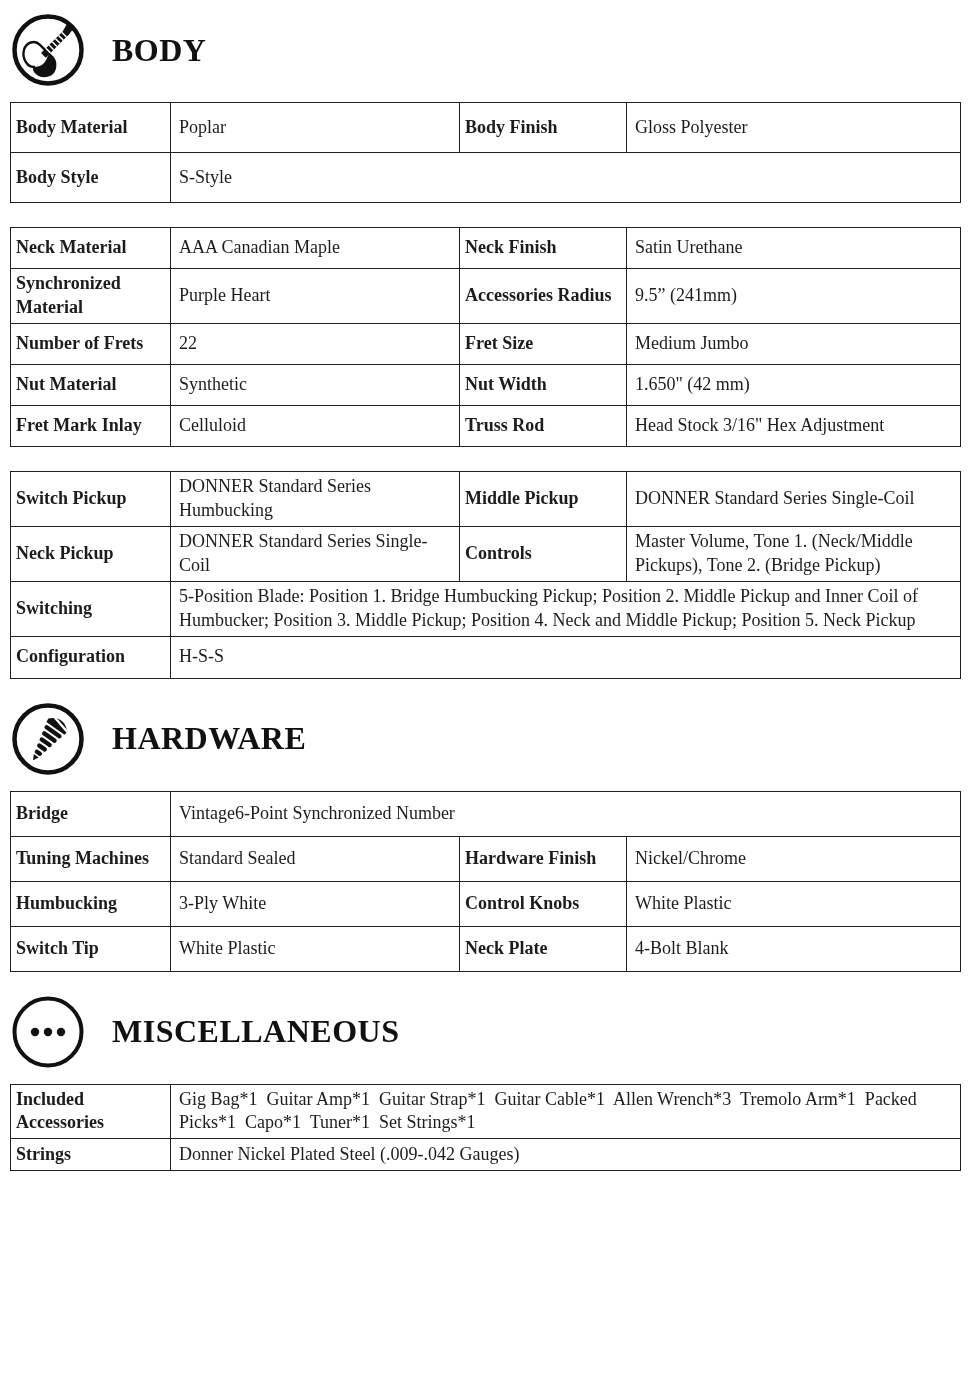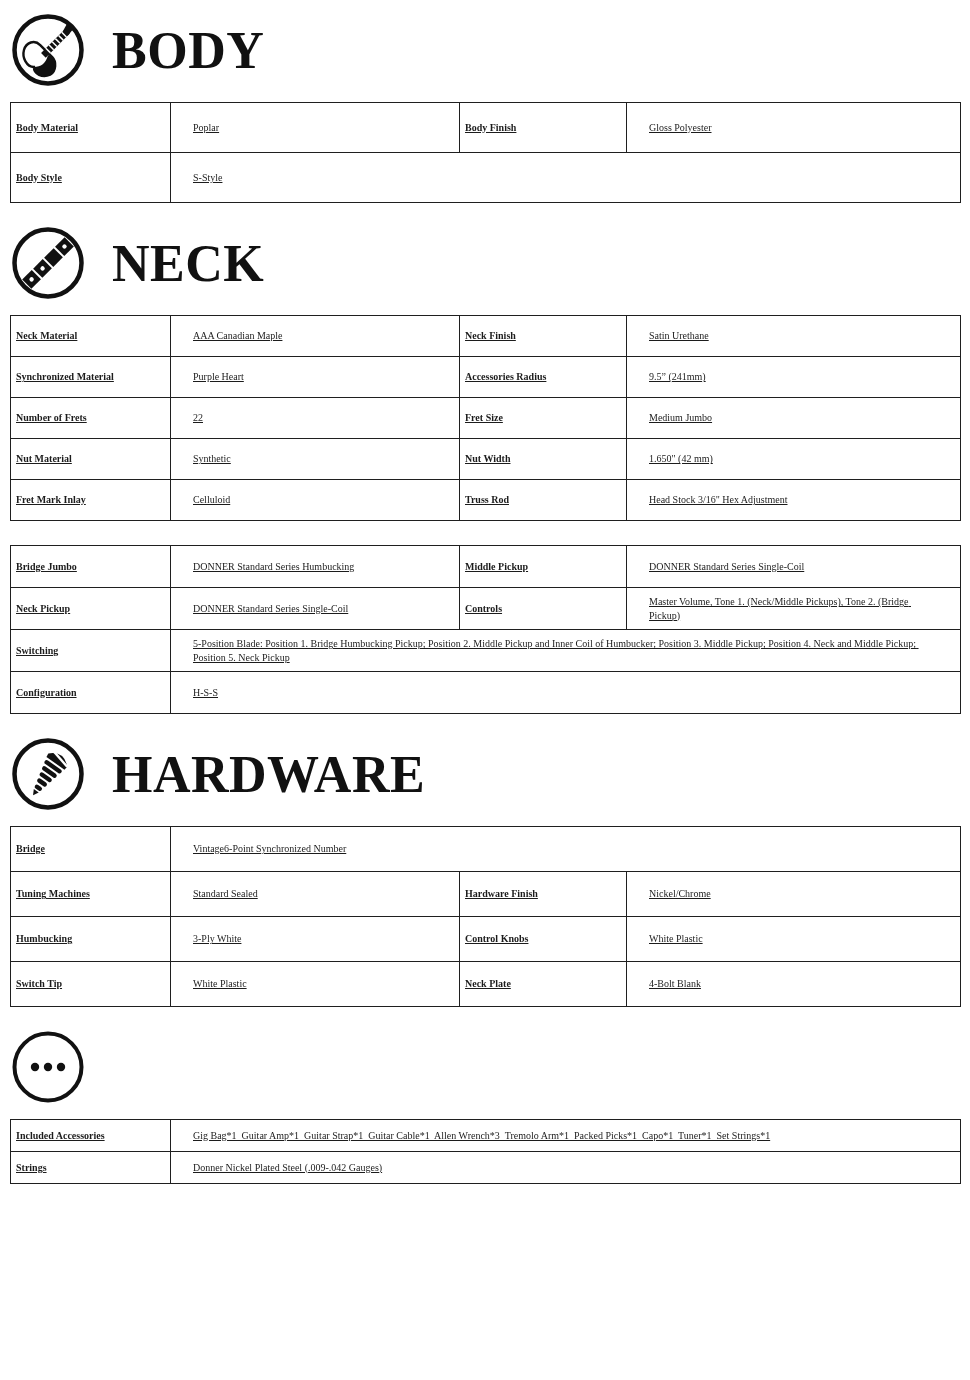--- a/index.html
+++ b/index.html
@@ -13,32 +13,31 @@
     overflow: hidden;
   }
   .spec-section + .spec-section { margin-top: 24px; }
   .section-header {
     display: flex; align-items: center; gap: 28px;
     height: 72px; margin: 0 0 16px 0; padding-left: 2px;
   }
   .icon-circle { width: 72px; height: 72px; flex: 0 0 72px; }
   .icon-circle svg { display: block; width: 72px; height: 72px; }
   .section-title {
-    margin: 0; font-size: 52px; font-weight: 700;
+    margin: 0; font-size: 32px; font-weight: 700;
     letter-spacing: 0.5px; color: #111;
     font-family: "Liberation Serif", "DejaVu Serif", serif;
   }
   table.spec-table { width: 950px; border-collapse: collapse; table-layout: fixed; }
   .spec-table td {
     border: 1px solid #1f1f1f;
     vertical-align: middle;
-    font-size: 10px; line-height: 1.33;
-    padding: 3px 22px;
+    font-size: 18px; line-height: 1.33;
+    padding: 3px 8px;
     overflow: hidden;
-    text-decoration: underline;
   }
   .spec-table td.lbl { font-weight: 700; padding-left: 5px; }
   .spec-table td.val { white-space: pre-wrap; margin-left: 16px; }
   col.c1 { width: 160px; } col.c2 { width: 289px; }
   col.c3 { width: 167px; } col.c4 { width: 334px; }
   .tbl-body td { height: 50px; }
   .tbl-neck td { height: 41px; }
   .tbl-electronics td { height: 42px; }
   .tbl-hardware td { height: 45px; }
   .tbl-misc td { height: 32px; }
@@ -84,37 +83,20 @@
         </tr>
         <tr>
           <td class="lbl">Body Style</td>
           <td class="val" colspan="3">S-Style</td>
         </tr>
       </tbody>
   </table>
 </section>
 
 <section class="spec-section">
-  <div class="section-header">
-    <span class="icon-circle">
-      <svg viewBox="0 0 72 72" xmlns="http://www.w3.org/2000/svg">
-        <circle cx="36" cy="36" r="33.5" fill="none" stroke="#111" stroke-width="4.5"></circle>
-        <g transform="rotate(45 36 36)">
-          <rect x="29.5" y="6" width="13" height="13.5" fill="#111"></rect>
-          <rect x="29.5" y="21.5" width="13" height="13.5" fill="#111"></rect>
-          <rect x="29.5" y="37" width="13" height="13.5" fill="#111"></rect>
-          <rect x="29.5" y="52.5" width="13" height="13.5" fill="#111"></rect>
-          <circle cx="36" cy="12.7" r="2.2" fill="#fff"></circle>
-          <circle cx="36" cy="43.7" r="2.2" fill="#fff"></circle>
-          <circle cx="36" cy="59.2" r="2.2" fill="#fff"></circle>
-        </g>
-      </svg>
-    </span>
-    <h2 class="section-title">NECK</h2>
-  </div>
   <table class="spec-table tbl-neck">
     <colgroup>
         <col class="c1">
         <col class="c2">
         <col class="c3">
         <col class="c4">
       </colgroup>
     <tbody>
         <tr>
           <td class="lbl">Neck Material</td>
@@ -153,21 +135,21 @@
 <section class="spec-section">
   <table class="spec-table tbl-electronics">
     <colgroup>
         <col class="c1">
         <col class="c2">
         <col class="c3">
         <col class="c4">
       </colgroup>
     <tbody>
         <tr>
-          <td class="lbl">Bridge Jumbo</td>
+          <td class="lbl">Switch Pickup</td>
           <td class="val">DONNER Standard Series Humbucking</td>
           <td class="lbl">Middle Pickup</td>
           <td class="val">DONNER Standard Series Single-Coil</td>
         </tr>
         <tr>
           <td class="lbl">Neck Pickup</td>
           <td class="val">DONNER Standard Series Single-Coil</td>
           <td class="lbl">Controls</td>
           <td class="val">Master Volume, Tone 1. (Neck/Middle Pickups), Tone 2. (Bridge Pickup)</td>
         </tr>
@@ -239,20 +221,21 @@
 <section class="spec-section">
   <div class="section-header">
     <span class="icon-circle">
       <svg viewBox="0 0 72 72" xmlns="http://www.w3.org/2000/svg">
         <circle cx="36" cy="36" r="33.5" fill="none" stroke="#111" stroke-width="4"></circle>
         <circle cx="23" cy="36" r="4.2" fill="#111"></circle>
         <circle cx="36" cy="36" r="4.2" fill="#111"></circle>
         <circle cx="49" cy="36" r="4.2" fill="#111"></circle>
       </svg>
     </span>
+    <h2 class="section-title">MISCELLANEOUS</h2>
   </div>
   <table class="spec-table tbl-misc">
     <colgroup>
         <col class="c1">
         <col class="c2">
         <col class="c3">
         <col class="c4">
       </colgroup>
     <tbody>
         <tr>

